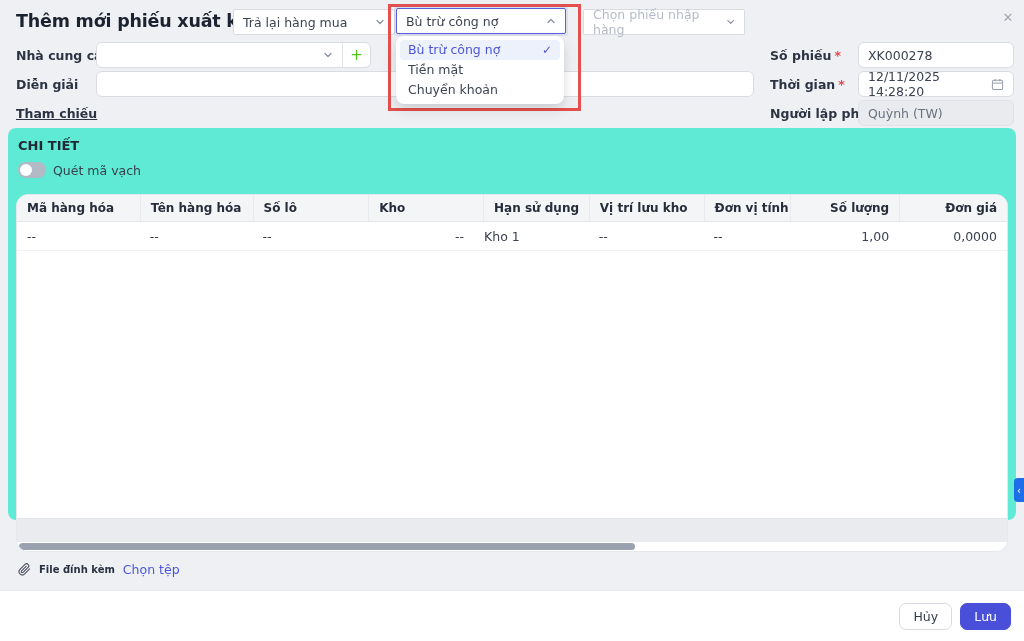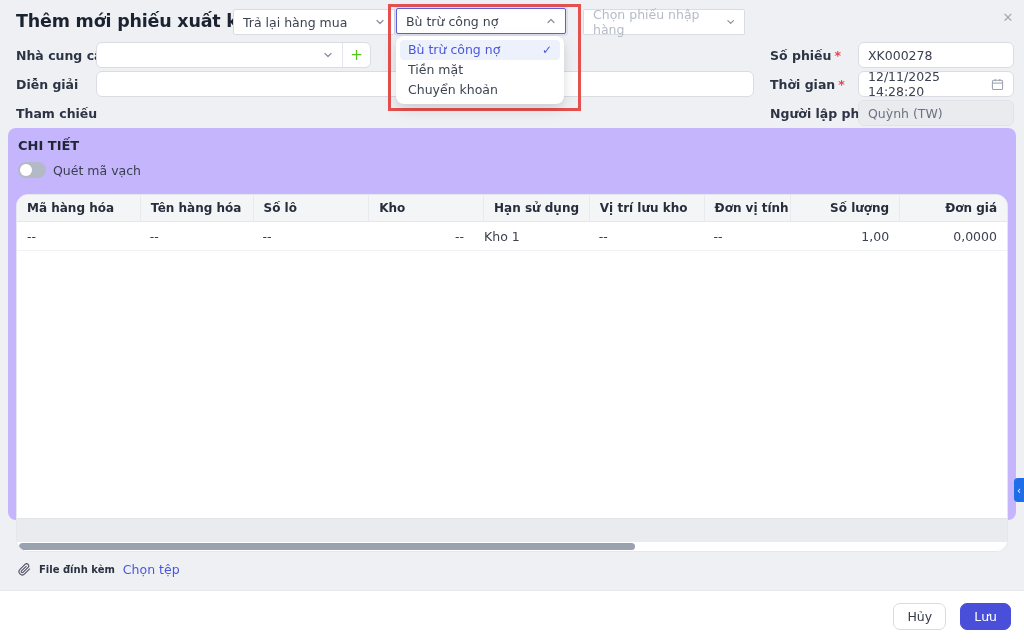--- a/index.html
+++ b/index.html
@@ -39,21 +39,21 @@
     box-sizing:border-box;display:flex;align-items:center;padding:6px 9px;font-size:12.5px;color:#3a4150;
   }
   .finput.disabled{background:#e9ebef;border-color:#dfe2e7;color:#6a7280;}
   .sel-group{position:absolute;left:96px;top:42px;width:275px;height:26px;background:#fff;
     border:1px solid #d9dde3;border-radius:6px;box-sizing:border-box;display:flex;}
   .sel-part{flex:1;display:flex;align-items:center;justify-content:flex-end;padding:0 9px;cursor:pointer;}
   .plus-btn{width:27px;border-left:1px solid #e3e6ea;display:flex;align-items:center;justify-content:center;
     color:#52c41a;font-size:15px;font-weight:400;cursor:pointer;border-radius:0 6px 6px 0;}
   .cal-icon{margin-left:auto;display:flex;cursor:pointer;}
   
-  .card{position:absolute;left:8px;top:128px;width:1008px;height:392px;background:#c4b5fd;border-radius:8px;}
+  .card{position:absolute;left:8px;top:128px;width:1008px;height:392px;background:#5eead4;border-radius:8px;}
   .card-title{position:absolute;left:10px;top:10px;font-size:13px;font-weight:700;color:#1f2634;}
   .toggle-row{position:absolute;left:10px;top:34px;display:flex;align-items:center;gap:7px;}
   .switch{width:28px;height:16px;border-radius:9px;background:#b3bac5;position:relative;cursor:pointer;}
   .switch .knob{position:absolute;left:2px;top:2px;width:12px;height:12px;border-radius:50%;background:#fff;}
   .toggle-label{font-size:12.5px;color:#39404e;}
   
   .twrap{position:absolute;left:8px;top:66px;width:992px;height:358px;border:1px solid #e4e7ec;border-radius:12px;
     box-sizing:border-box;display:flex;flex-direction:column;overflow:hidden;background:#fff;}
   .trow{display:flex;width:100%;box-sizing:border-box;}
   .thead{background:#f4f5f7;border-bottom:1px solid #e4e7ec;height:27px;line-height:26px;}
@@ -70,21 +70,21 @@
   .tscroll .thumb{position:absolute;left:2px;top:1px;width:616px;height:7px;border-radius:4px;background:#99a2ae;cursor:pointer;}
   
   .file-row{position:absolute;left:10px;top:434px;display:flex;align-items:center;gap:8px;}
   .file-label{font-size:10px;font-weight:700;color:#2a3140;}
   .file-link{font-size:12.5px;color:#4a55e0;cursor:pointer;}
   
   .side-tab{position:absolute;right:0;top:478px;width:10px;height:24px;background:#1d6ee8;border-radius:4px 0 0 4px;
     color:#fff;display:flex;align-items:center;justify-content:center;font-size:10px;cursor:pointer;z-index:4;}
   
   .footer{position:absolute;left:0;top:590px;width:1024px;height:51px;background:#fff;border-top:1px solid #e6e8ec;
-    box-sizing:border-box;display:flex;align-items:center;justify-content:flex-end;gap:14px;padding-right:13px;}
+    box-sizing:border-box;display:flex;align-items:center;justify-content:flex-end;gap:8px;padding-right:13px;}
   .btn{height:27px;border-radius:7px;font-size:12.5px;padding:0 13px;cursor:pointer;
     font-family:"DejaVu Sans","Liberation Sans",sans-serif;display:flex;align-items:center;}
   .btn-cancel{background:#fff;border:1px solid #d8dce2;color:#343b49;}
   .btn-save{background:#4a4fd9;border:1px solid #4a4fd9;color:#fff;}
 </style>
 </head>
 <body>
 
 <div class="app">
 
@@ -116,21 +116,21 @@
         </svg>
     </div>
     <div class="plus-btn">+</div>
   </div>
 
   <div class="flabel" style="left:16px;top:77px;">Diễn giải</div>
   <div class="finput" style="left:96px;top:71px;width:658px;">
     <span></span>
   </div>
 
-  <div class="flabel" style="left:16px;top:106px;">Tham chiếu</div>
+  <div class="flabel" style="left:16px;top:106px;text-decoration:underline;">Tham chiếu</div>
 
   <div class="flabel" style="left:770px;top:48px;">
     <span>Số phiếu</span><span class="req">*</span>
   </div>
   <div class="finput" style="left:858px;top:42px;width:156px;">
     <span>XK000278</span>
   </div>
 
   <div class="flabel" style="left:770px;top:77px;">
     <span>Thời gian</span><span class="req">*</span>

